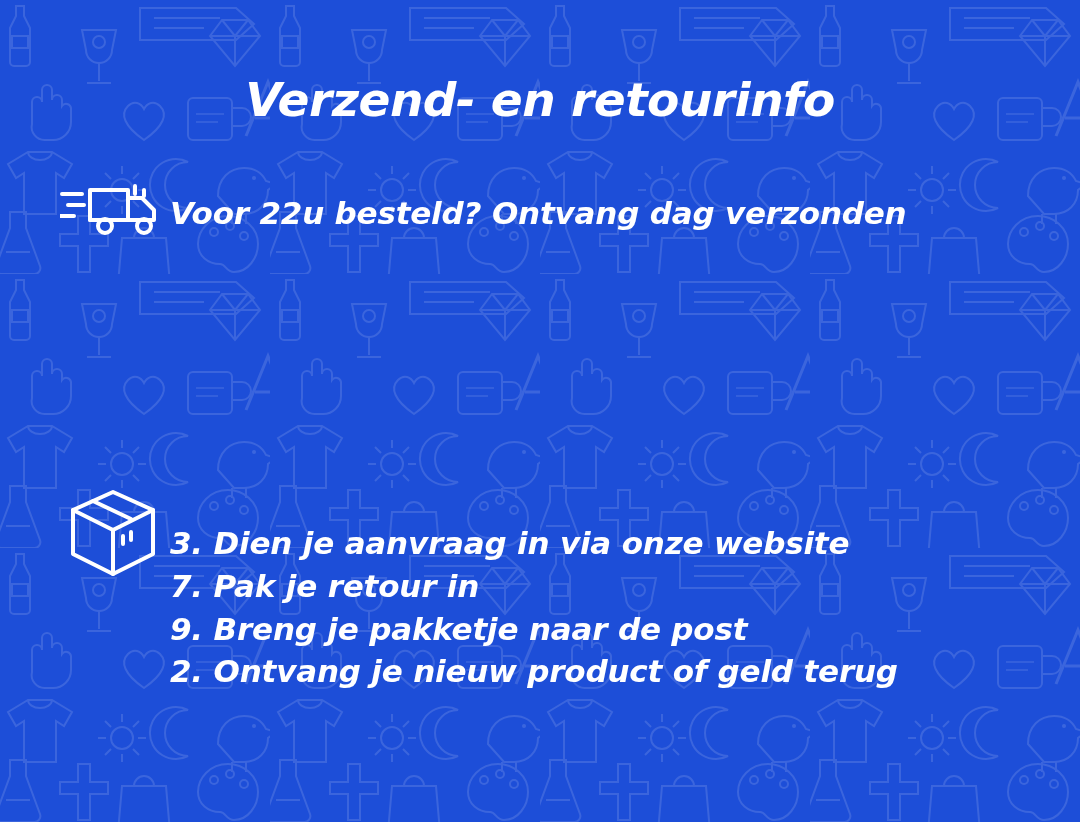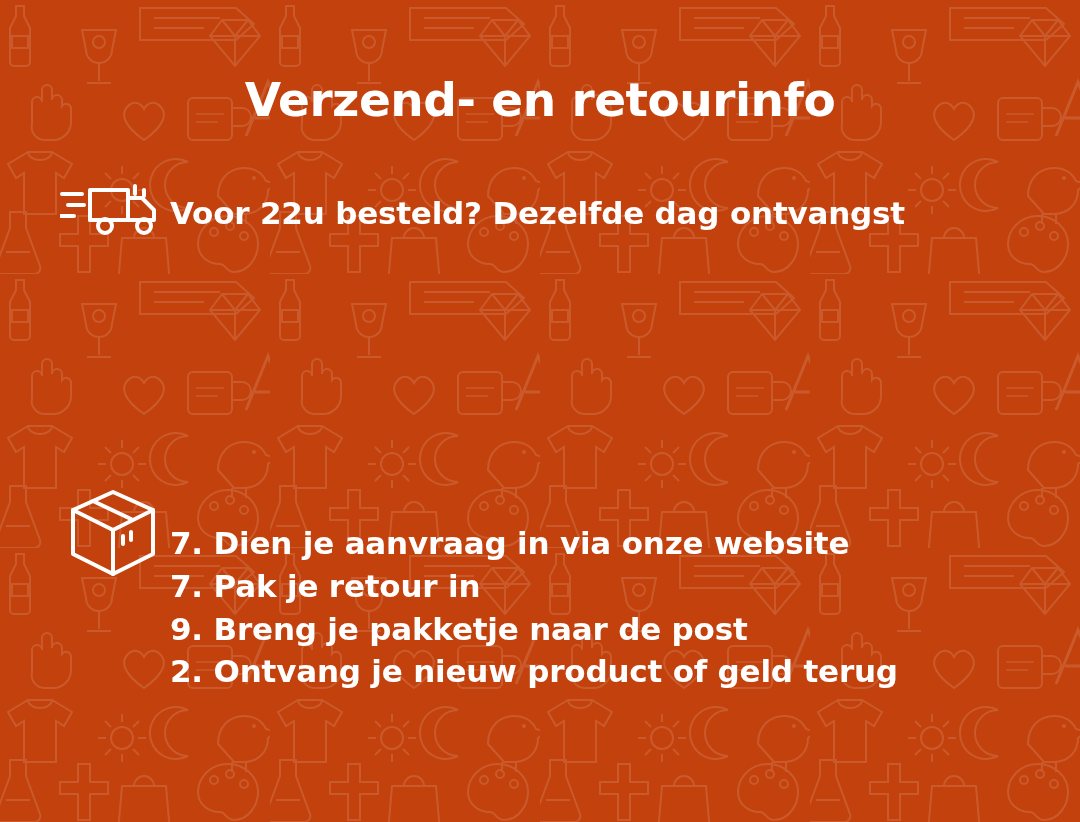--- a/index.html
+++ b/index.html
@@ -100,21 +100,21 @@
     line-height: 1.38;
     letter-spacing: -0.2px;
   }
   .steps-list li { white-space: pre; }
 
   .icon svg { display: block; }
 </style>
 </head>
 <body>
 
-<div class="banner" style="background: #c2410c;">
+<div class="banner" style="background: #1d4ed8; font-style: italic;">
 
   <div class="pattern">
     <svg viewBox="0 0 1080 822" xmlns="http://www.w3.org/2000/svg" aria-hidden="true">
       <defs>
         <g id="d-bottle">
           <path d="M6 0 h8 v10 l6 12 v34 a4 4 0 0 1-4 4 h-12 a4 4 0 0 1-4-4 v-34 l6-12 z" fill="none" stroke="#ffffff" stroke-width="2"></path>
           <rect x="2" y="30" width="16" height="12" fill="none" stroke="#ffffff" stroke-width="2"></rect>
         </g>
         <g id="d-glass">
           <path d="M0 0 h34 l-4 20 a13 13 0 0 1-26 0 z" fill="none" stroke="#ffffff" stroke-width="2"></path>
@@ -214,39 +214,39 @@
             <path d="M30 18 h38 v30 h-38 z"></path>
             <path d="M68 26 h14 l12 12 v10 h-26 z"></path>
             <circle cx="45" cy="54" r="7"></circle>
             <circle cx="84" cy="54" r="7"></circle>
             <path d="M30 48 h8 M52 48 h25"></path>
             <path d="M2 22 h20 M8 33 h16 M0 44 h14"></path>
             <path d="M75 22 v-8 M84 24 v-6"></path>
           </g>
         </svg>
       </div>
-      <div class="text">Voor 22u besteld? Dezelfde dag ontvangst</div>
+      <div class="text">Voor 22u besteld? Ontvang dag verzonden</div>
     </div>
 
 
     <div class="row" id="row-steps">
       <div class="icon">
         <svg width="102" height="100" viewBox="0 0 102 100" aria-hidden="true">
           <g fill="none" stroke="#ffffff" stroke-width="4" stroke-linejoin="round" stroke-linecap="round">
             <path d="M50 6 L90 24 V68 L50 88 L10 68 V24 Z"></path>
             <path d="M10 24 L50 44 L90 24"></path>
             <path d="M50 44 V88"></path>
             <path d="M30 15 L68 33"></path>
             <path d="M60 50 v8 M68 46 v8"></path>
           </g>
         </svg>
       </div>
       <div>
         <ul class="steps-list">
-          <li>7. Dien je aanvraag in via onze website</li>
+          <li>3. Dien je aanvraag in via onze website</li>
           <li>7. Pak je retour in</li>
           <li>9. Breng je pakketje naar de post</li>
           <li>2. Ontvang je nieuw product of geld terug</li>
         </ul>
       </div>
     </div>
 
   </div>
 </div>
 

